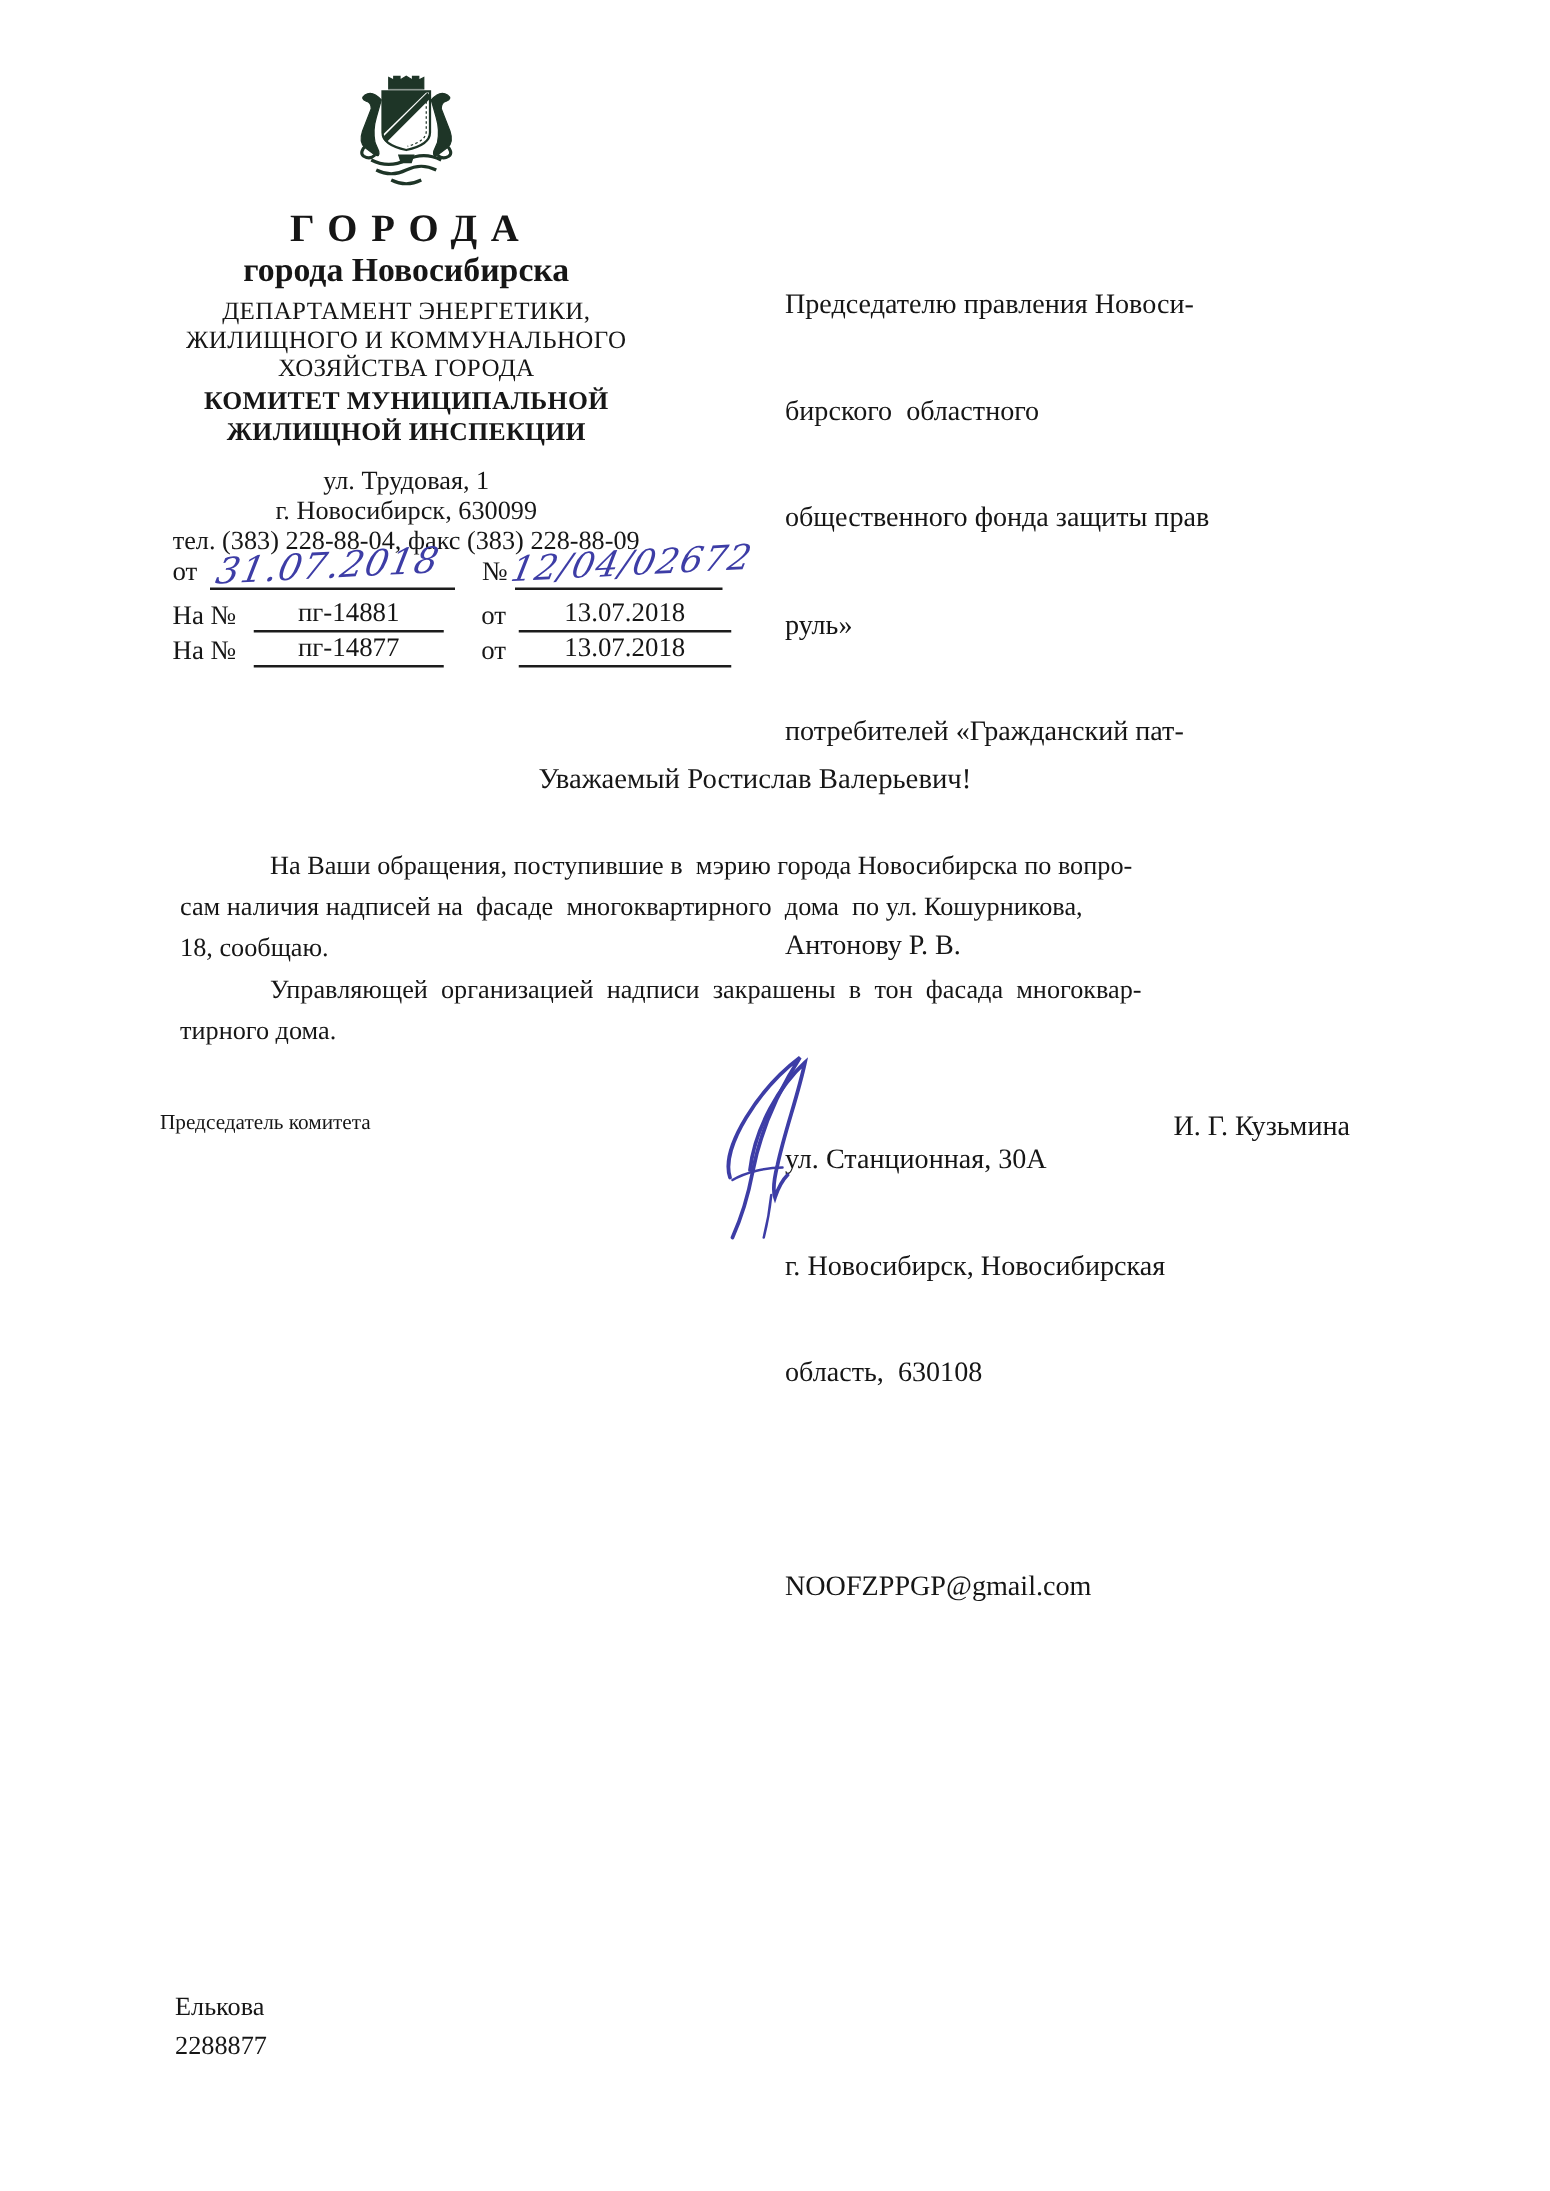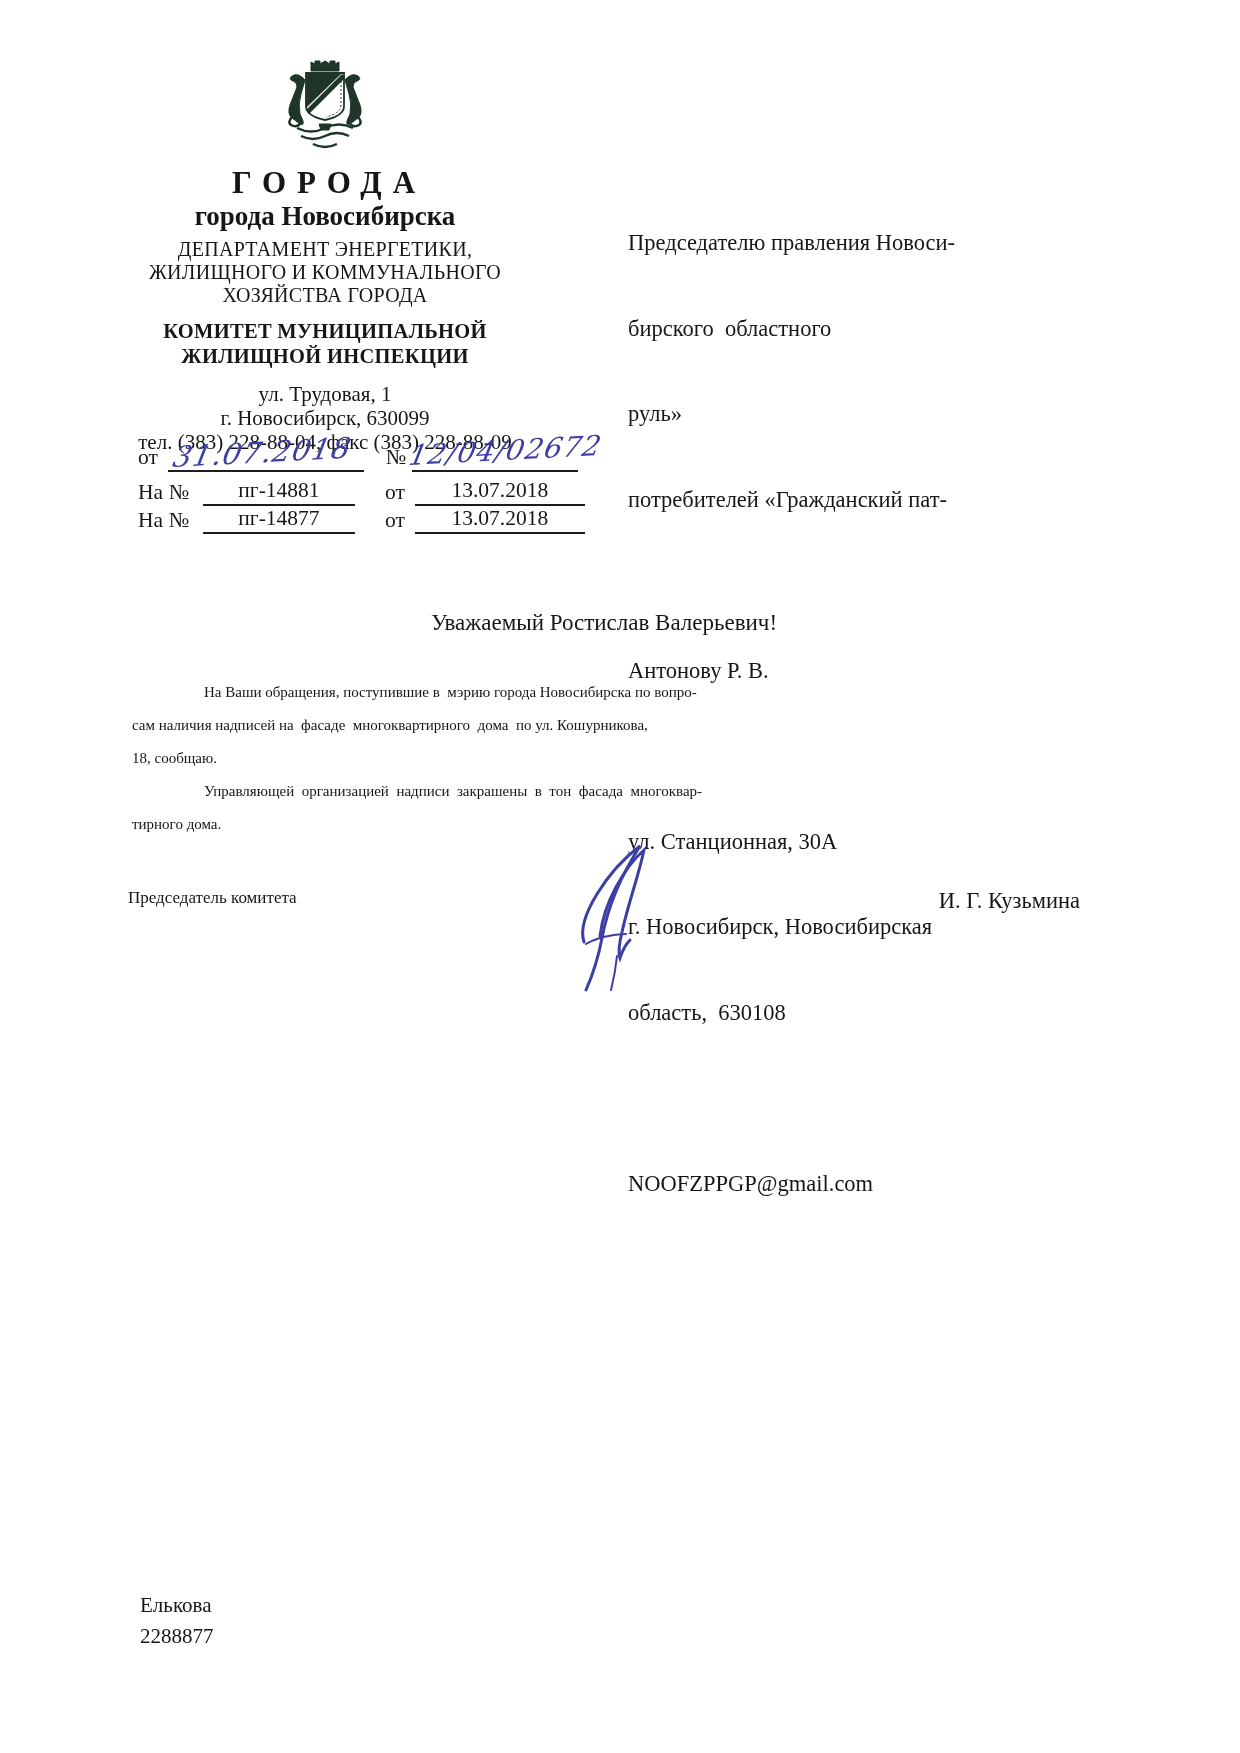--- a/index.html
+++ b/index.html
@@ -14,21 +14,21 @@
   }
   .abs { position:absolute; }
   .pre { white-space:pre-wrap; }
 
   
   .lh { left:118px; top:58px; width:414px; text-align:center; }
   .emblem { display:block; margin:0 auto 10px auto; }
   .lh-title1 { font-weight:bold; font-size:31px; letter-spacing:11px; line-height:34px; padding-left:8px; }
   .lh-title2 { font-weight:bold; font-size:27px; line-height:32px; }
   .lh-dept  { font-size:20px; line-height:23px; letter-spacing:0.3px; }
-  .lh-comm  { font-weight:bold; font-size:20.5px; line-height:24.5px; letter-spacing:0.3px; margin-top:12px; }
+  .lh-comm  { font-weight:bold; font-size:20.5px; line-height:24.5px; letter-spacing:0.3px; margin-top:2px; }
   .lh-contact { font-size:21px; line-height:24px; margin-top:14px; }
   .lh-contact .c2 { font-size:21px; }
 
   
   .out-row { left:138px; top:436px; width:440px; display:flex; align-items:flex-end; font-size:21.5px; }
   .out-lbl { padding-bottom:2px; }
   .ubox { border-bottom:2px solid #1c1c1c; position:relative; height:34px; }
   .ubox.d1 { width:198px; margin-left:10px; }
   .ubox.d2 { width:168px; margin-left:6px; }
   .no-lbl { margin-left:22px; padding-bottom:2px; }
@@ -51,21 +51,21 @@
   .ref-num { width:152px; border-bottom:2px solid #1c1c1c; text-align:center; margin-left:14px; padding-bottom:1px; }
   .ref-from { margin-left:30px; padding-bottom:1px; }
   .ref-date { width:170px; border-bottom:2px solid #1c1c1c; text-align:center; margin-left:10px; padding-bottom:1px; }
 
   
   .rcpt { left:628px; top:172px; width:460px; font-size:22.5px; line-height:28.5px; }
   .rcpt .gap { height:28.5px; }
 
   
   .salutation { left:128px; top:610px; width:952px; text-align:center; font-size:23px; }
-  .body-line { left:132px; width:960px; font-size:15px; line-height:33px; }
+  .body-line { left:144px; width:960px; font-size:21px; line-height:33px; }
   .indent { text-indent:72px; }
 
   
   .sig-pos  { left:128px; top:888px; font-size:17px; }
   .sig-name { left:888px; top:888px; width:192px; text-align:right; font-size:22.5px; }
   .sig-img  { left:556px; top:840px; }
 
   
   .footer { left:140px; top:1590px; font-size:21px; line-height:31px; }
 </style>
@@ -138,20 +138,21 @@
   <div class="abs ref-row" style="top:506px;">
     <span class="lbl">На №</span>
     <span class="ref-num">пг-14877</span>
     <span class="ref-from">от</span>
     <span class="ref-date">13.07.2018</span>
   </div>
 
   <div class="abs rcpt pre">
     <div>Председателю правления Новоси-</div>
     <div>бирского  областного</div>
+    <div>общественного фонда защиты прав</div>
     <div>руль»</div>
     <div>потребителей «Гражданский пат-</div>
     <div class="gap"></div>
     <div>Антонову Р. В.</div>
     <div class="gap"></div>
     <div>ул. Станционная, 30А</div>
     <div>г. Новосибирск, Новосибирская</div>
     <div>область,  630108</div>
     <div class="gap"></div>
     <div>NOOFZPPGP@gmail.com</div>

